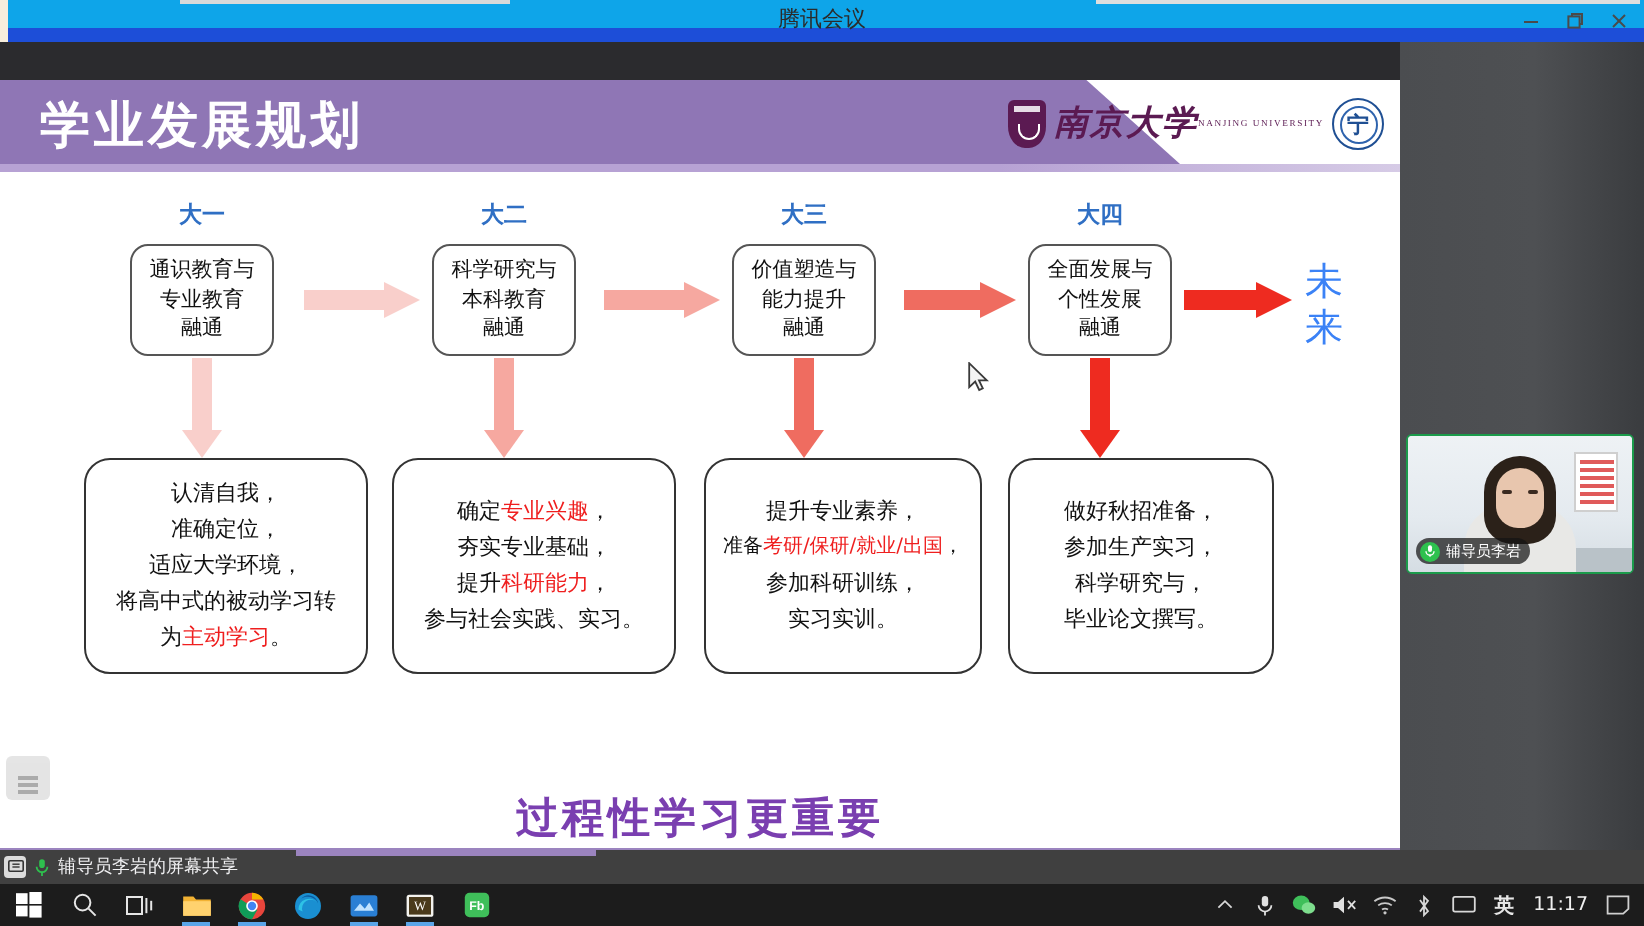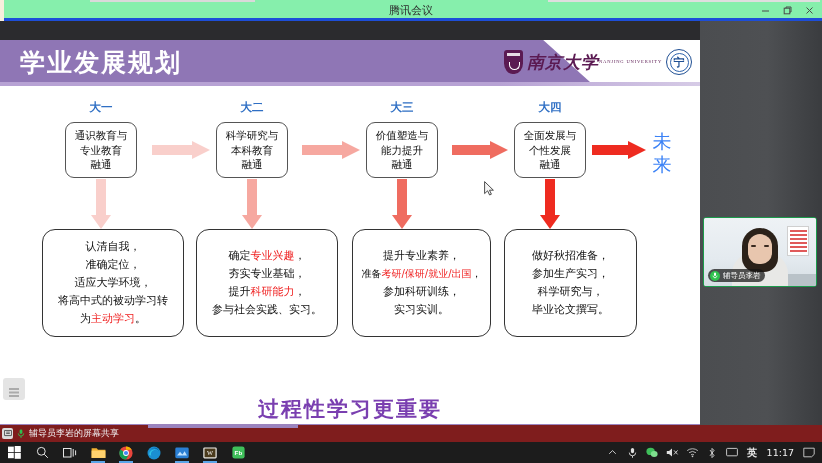--- a/index.html
+++ b/index.html
@@ -7,22 +7,22 @@
     width: 822px; height: 463px;
     overflow: hidden;
     font-family: "Liberation Sans", "DejaVu Sans", sans-serif;
     background: #000;
   }
   #app { position: relative; width: 822px; height: 463px; }
 
   
   .titlebar {
     position: absolute; left: 0; top: 0; width: 822px; height: 21px;
-    background: #86efac;
-    border-bottom: 3px solid #1d4ed8;
+    background: #0ea5e9;
+    border-bottom: 7px solid #1d4ed8;
   }
   .titlebar .tb-accent {
     position: absolute; left: 0; top: 0; width: 4px; height: 21px;
     background: #f7eedd;
   }
   .titlebar .tb-tabline {
     position: absolute; left: 90px; top: 0; width: 165px; height: 2px;
     background: #d9d9d9;
   }
   .titlebar .tb-tabline2 {
@@ -311,21 +311,21 @@
   }
   .speaking-text {
     font-size: 8px; color: #e4e4e6;
     font-family: "DejaVu Sans", "Liberation Sans", sans-serif;
     white-space: nowrap; overflow: hidden;
   }
 
   
   .sharestrip {
     position: absolute; left: 0; top: 425px; width: 822px; height: 17px;
-    background: #7f1d1d;
+    background: #404040;
   }
   .sharestrip .sbar-purple {
     position: absolute; left: 148px; top: 0; width: 150px; height: 3px;
     background: #9b84bf;
   }
   .share-inner {
     position: absolute; left: 2px; top: 1px; height: 15px;
     display: flex; align-items: center; gap: 3px;
     font-size: 9px; color: #f0f0f2;
     font-family: "DejaVu Sans", "Liberation Sans", sans-serif;

